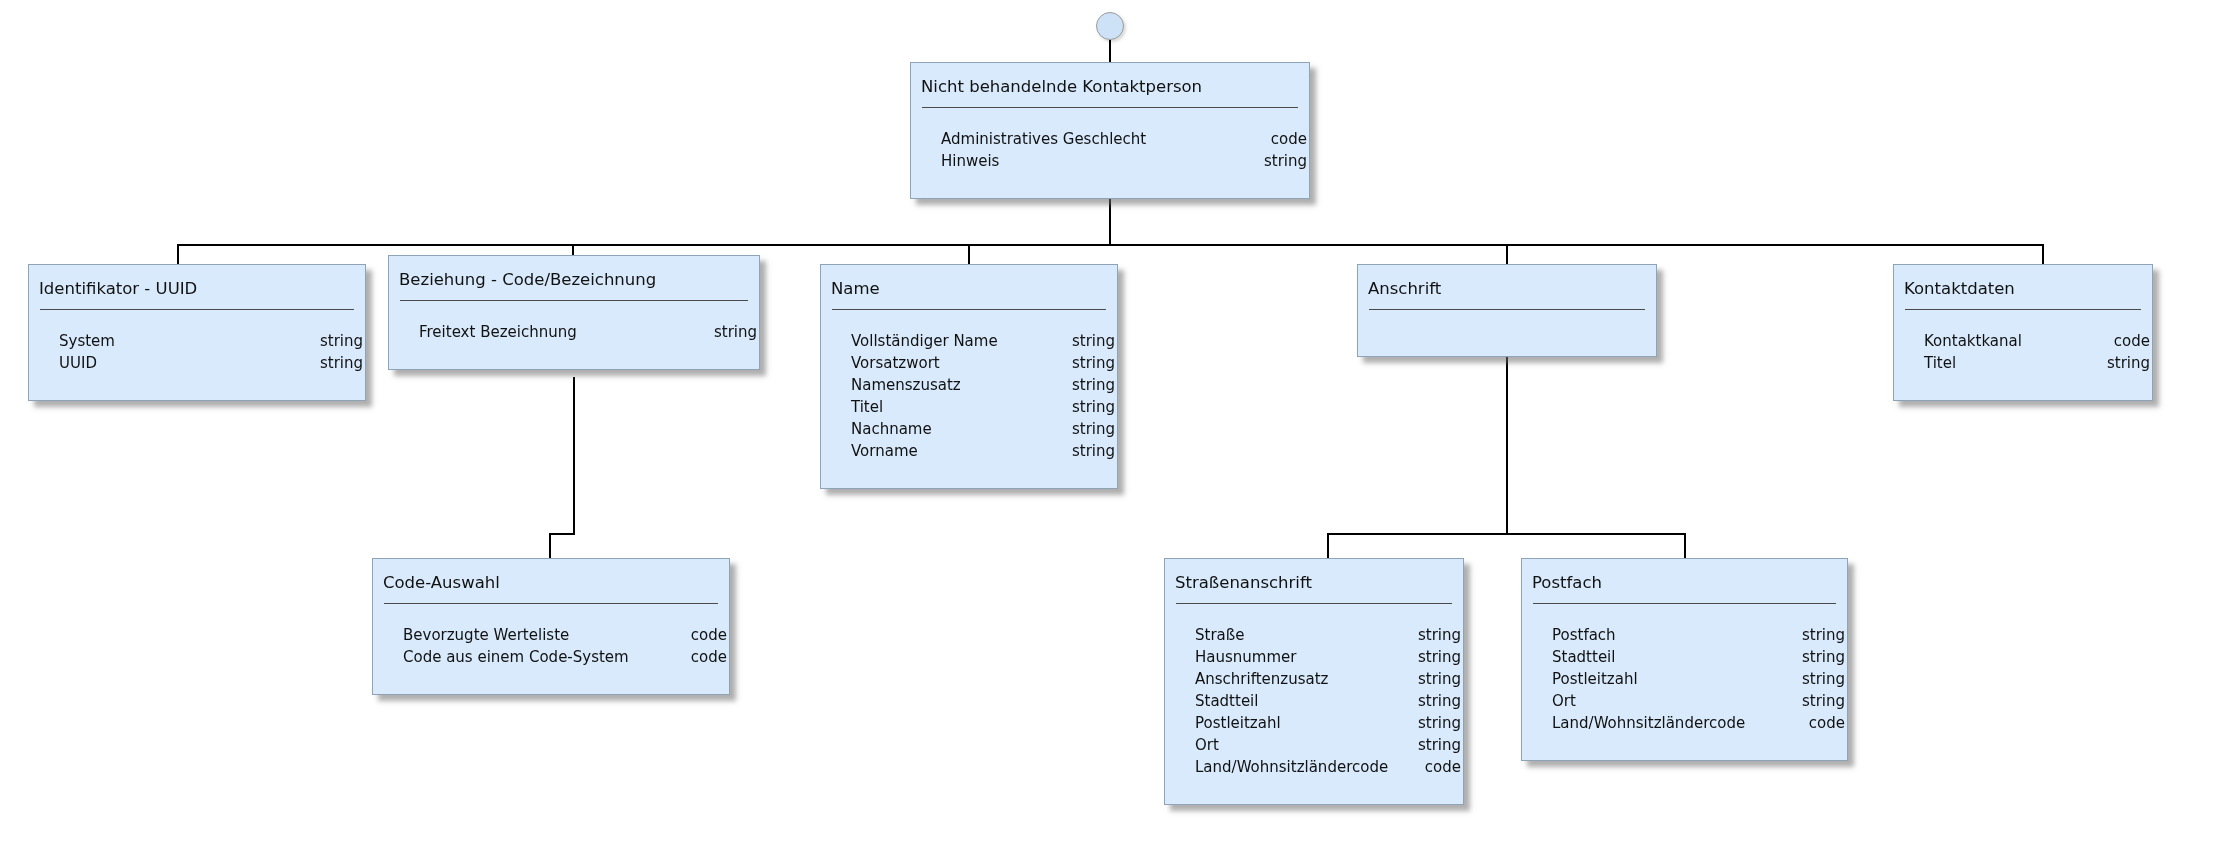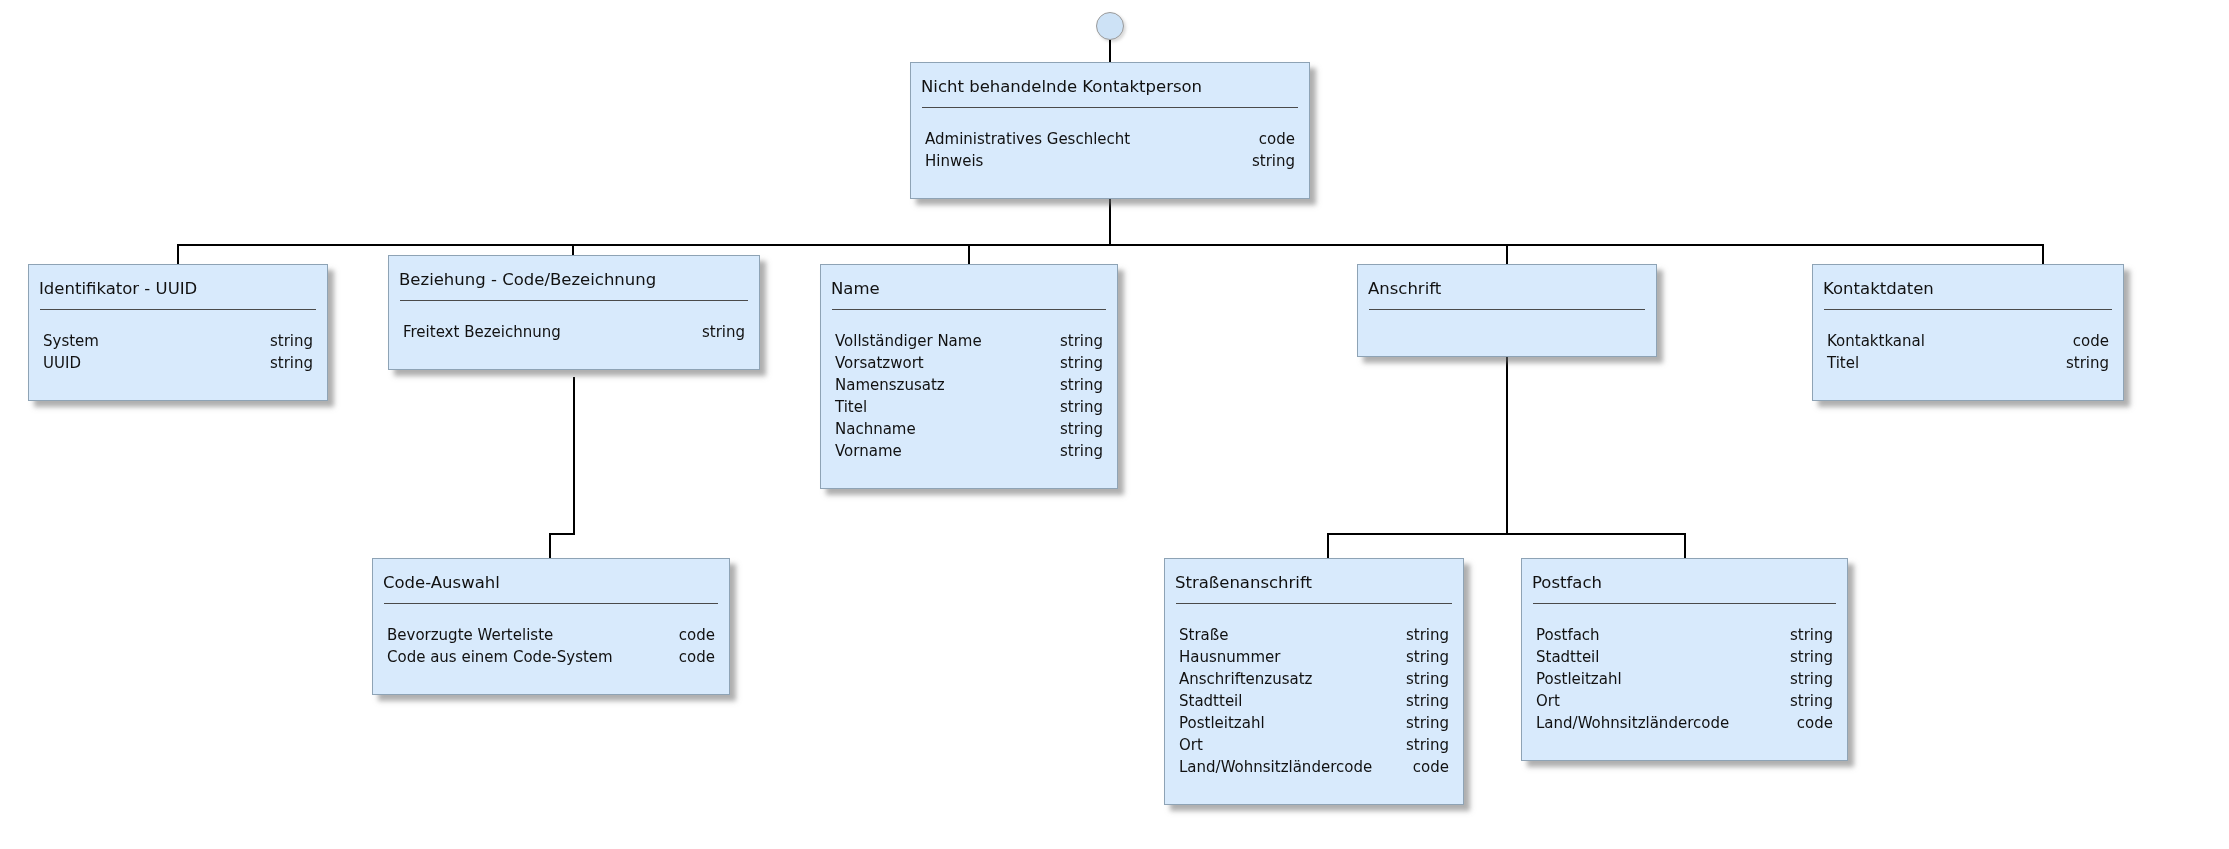--- a/index.html
+++ b/index.html
@@ -31,39 +31,40 @@
     text-align:left;
     line-height:22px;
     padding:13px 10px 9px 10px;
     white-space:nowrap;
   }
   .entity .sep {
     border-top:1px solid var(--separator);
     margin:0 11px;
   }
   .entity .body {
-    padding:20px 14px 26px 14px;
+    padding:20px 2px 26px 14px;
     font-size:15px;
+    margin-left:16px;
   }
   .entity .row {
     display:flex;
     justify-content:space-between;
     line-height:22px;
     white-space:nowrap;
   }
   .attr-name { text-align:left; }
   .attr-type { text-align:left; padding-left:18px; }
 
   
   #e-root          { left:910px;  top:62px;  width:400px; }
-  #e-identifikator { left:28px;   top:264px; width:300px; }
+  #e-identifikator { left:28px;   top:264px; width:338px; }
   #e-beziehung     { left:388px;  top:255px; width:372px; }
   #e-name          { left:820px;  top:264px; width:298px; }
   #e-anschrift     { left:1357px; top:264px; width:300px; }
-  #e-kontaktdaten  { left:1812px; top:264px; width:312px; }
+  #e-kontaktdaten  { left:1893px; top:264px; width:260px; }
   #e-codeauswahl   { left:372px;  top:558px; width:358px; }
   #e-strasse       { left:1164px; top:558px; width:300px; }
   #e-postfach      { left:1521px; top:558px; width:327px; }
 
   
   .v, .h { position:absolute; background:var(--connector); }
   .v { width:2px; }
   .h { height:2px; }
 
   .root-circle {

